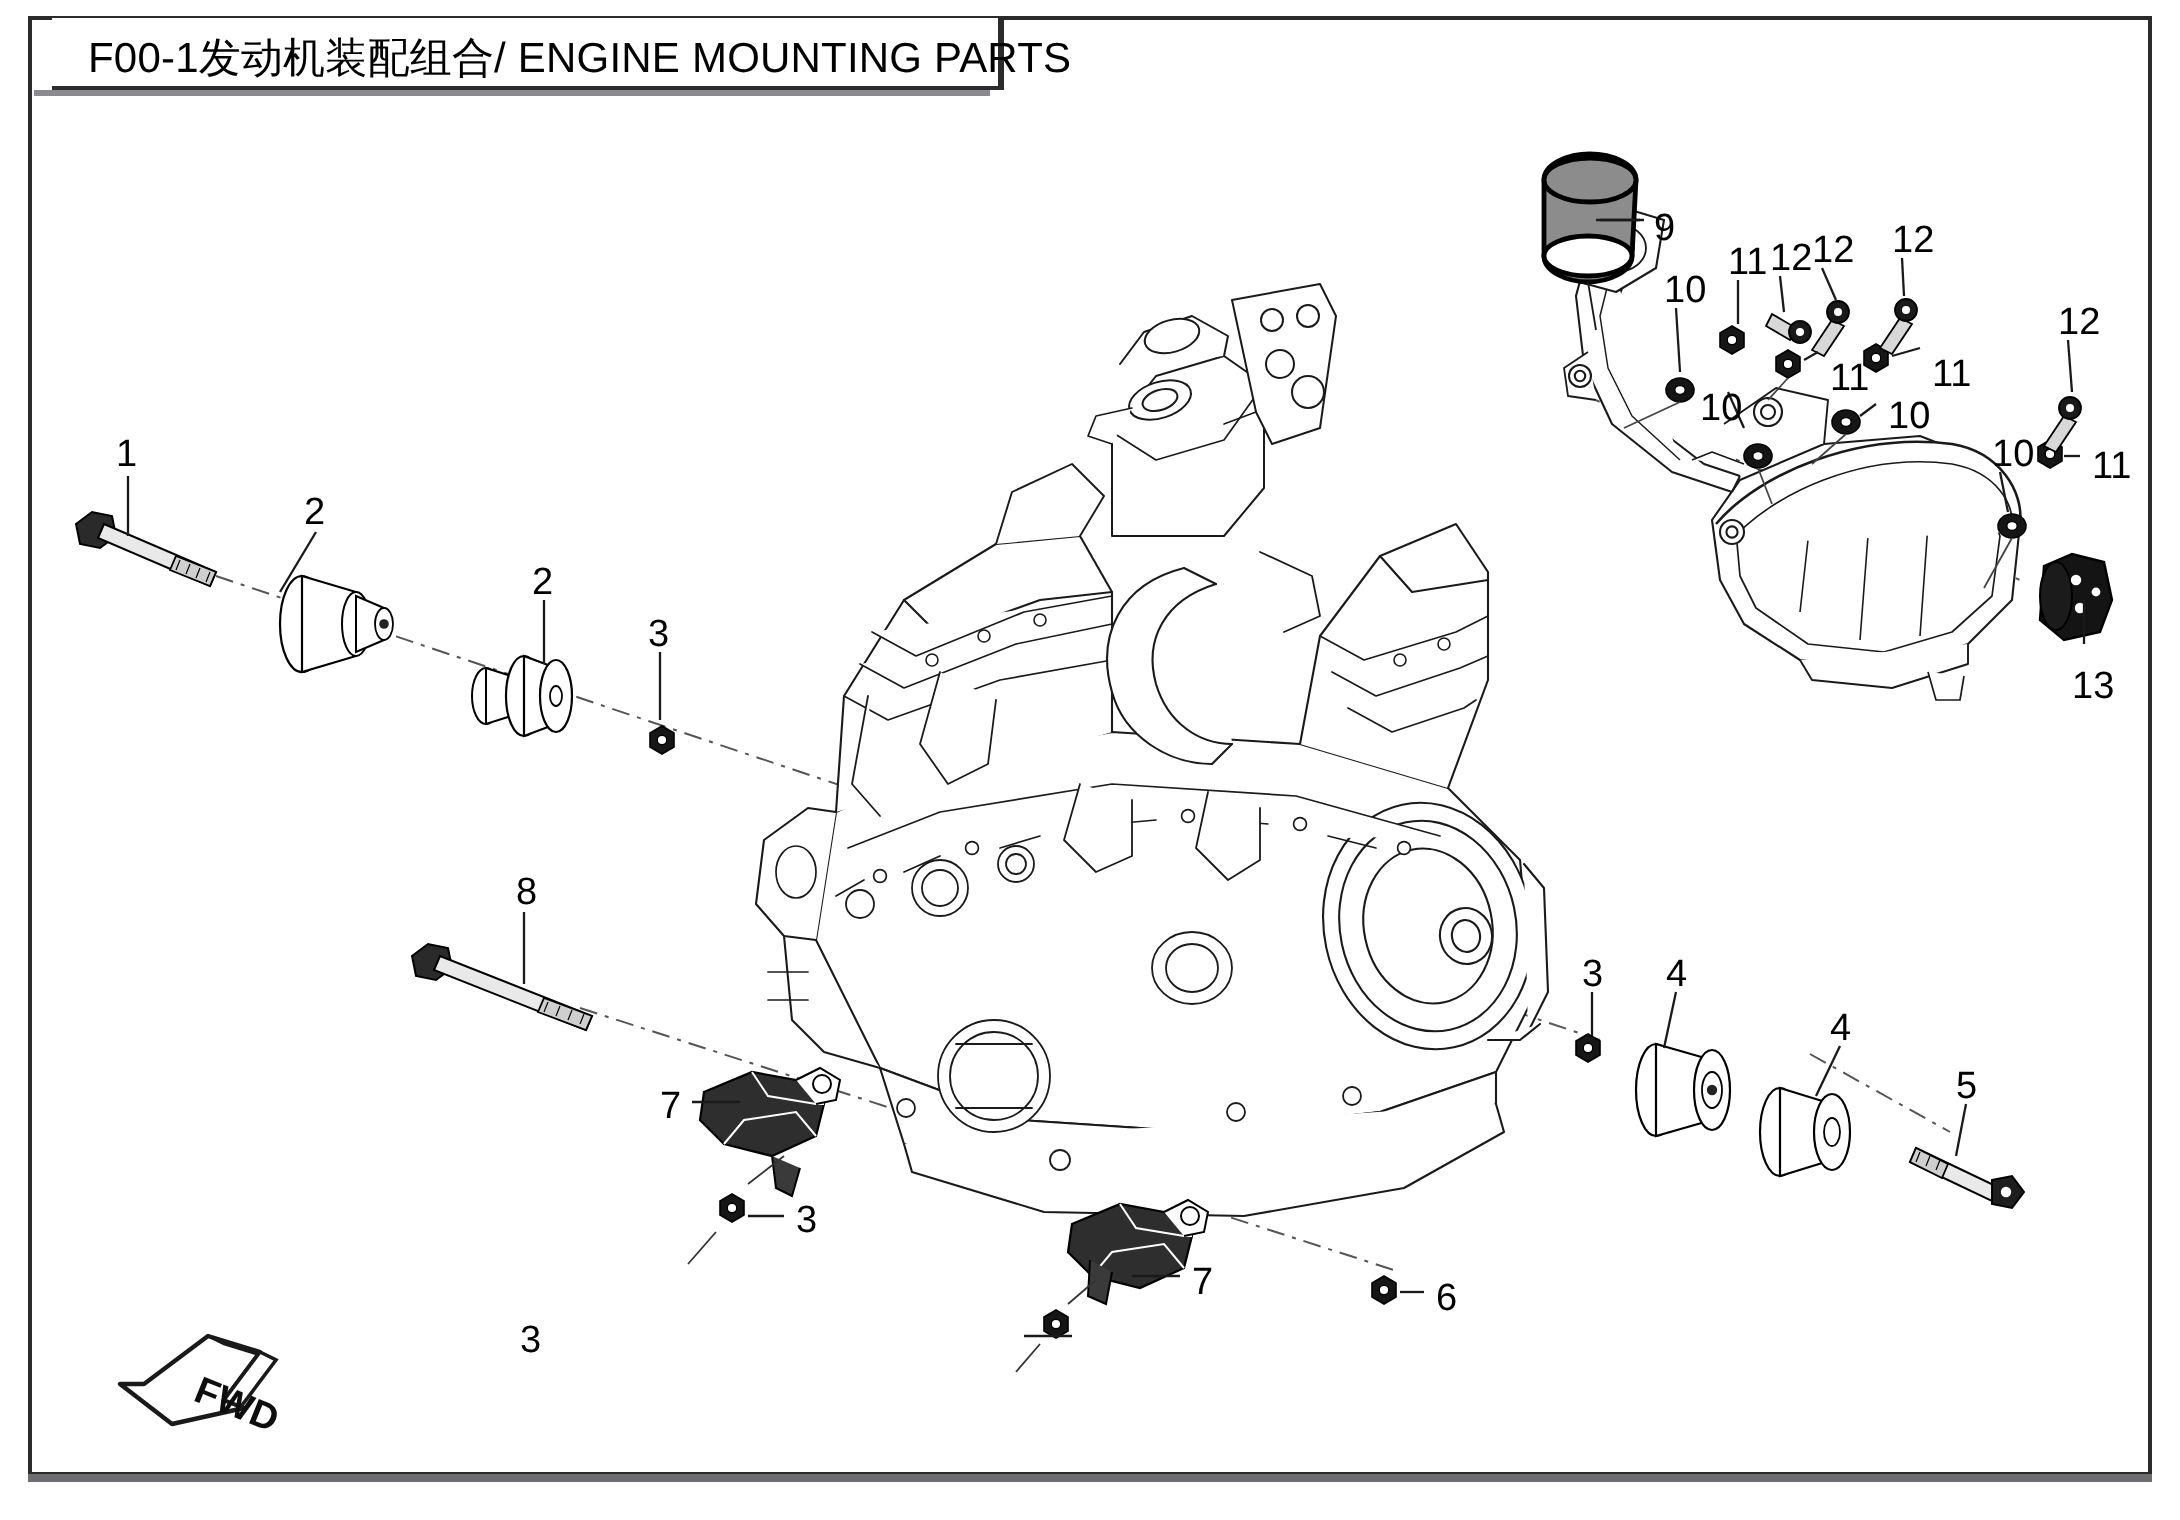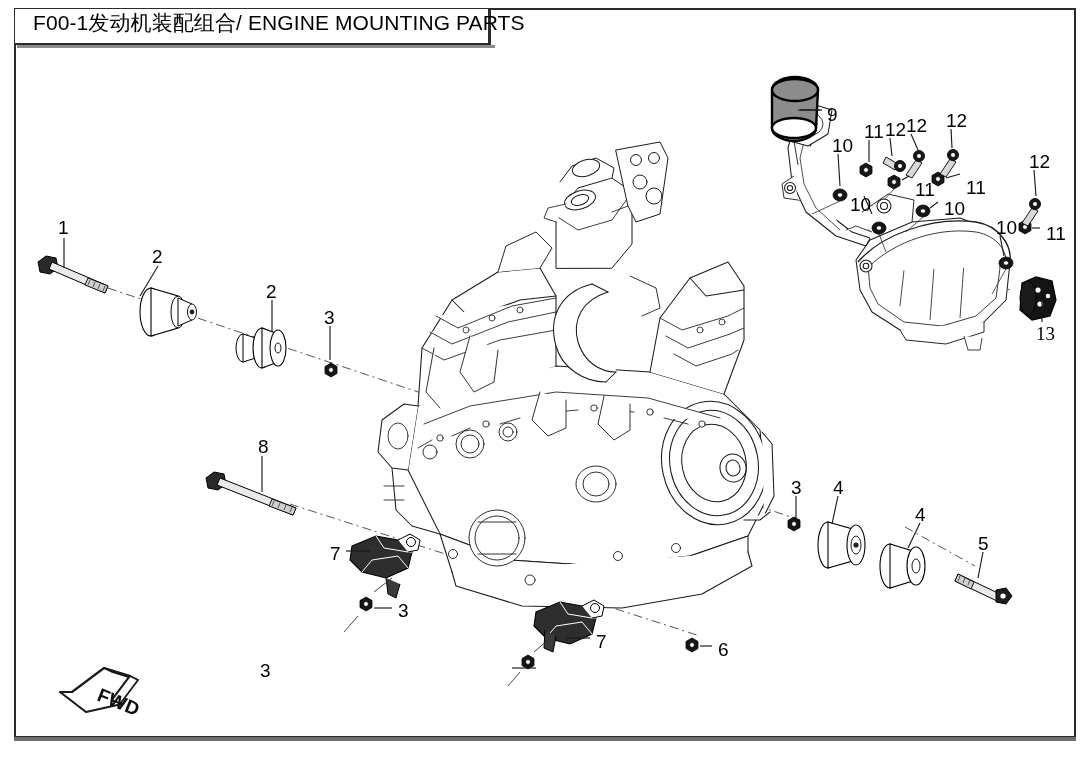--- a/index.html
+++ b/index.html
@@ -12,25 +12,25 @@
 
   
   .frame-left{position:absolute;left:14px;top:8px;width:2px;height:730px;background:#2b2b2b;}
   .frame-right{position:absolute;left:1074px;top:8px;width:2px;height:730px;background:#2b2b2b;}
   .frame-bottom{position:absolute;left:14px;top:737px;width:1062px;height:4px;background:#6d6d72;}
   .frame-bottom-in{position:absolute;left:14px;top:736px;width:1062px;height:1px;background:#2b2b2b;}
   .frame-top{position:absolute;left:14px;top:8px;width:1062px;height:2px;background:#2b2b2b;}
 
   
   #title-box{
-    position:absolute;left:15px;top:9px;width:476px;height:36px;
+    position:absolute;left:26px;top:9px;width:476px;height:36px;
     border-right:3px solid #2b2b2b;
     border-bottom:2px solid #2b2b2b;
     background:#fff;
-    display:flex;align-items:flex-start;
+    display:flex;align-items:flex-end;
     box-sizing:border-box;
   }
   #title-shadow{
     position:absolute;left:17px;top:45px;width:478px;height:3px;background:#8a8a90;
   }
   #title-text{
     font-size:21px;letter-spacing:0.1px;white-space:nowrap;padding-left:18px;
     font-family:"Liberation Sans", sans-serif;
   }
 
@@ -470,16 +470,16 @@
       <div class="callout" style="left: 885px; top: 120px;">12</div>
       <div class="callout" style="left: 906px; top: 116px;">12</div>
       <div class="callout" style="left: 946px; top: 111px;">12</div>
       <div class="callout" style="left: 915px; top: 180px;">11</div>
       <div class="callout" style="left: 966px; top: 178px;">11</div>
       <div class="callout" style="left: 850px; top: 195px;">10</div>
       <div class="callout" style="left: 944px; top: 199px;">10</div>
       <div class="callout" style="left: 1029px; top: 152px;">12</div>
       <div class="callout" style="left: 996px; top: 218px;">10</div>
       <div class="callout" style="left: 1046px; top: 224px;">11</div>
-      <div class="callout" style="left: 1036px; top: 324px; font-family: Liberation Serif, serif;">13</div>
+      <div class="callout" style="left: 1036px; top: 334px;">13</div>
     </div>
 
 </div>
 
 </body></html>

